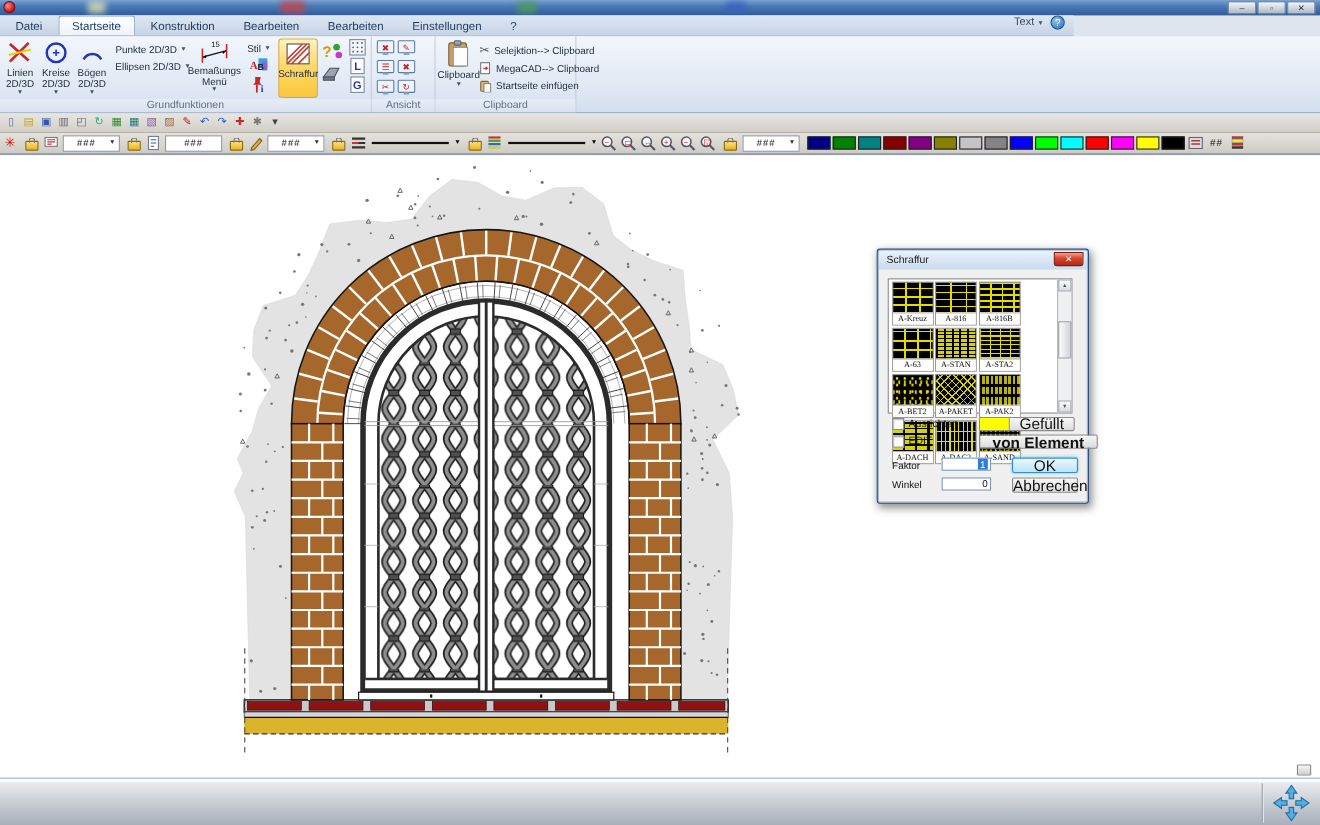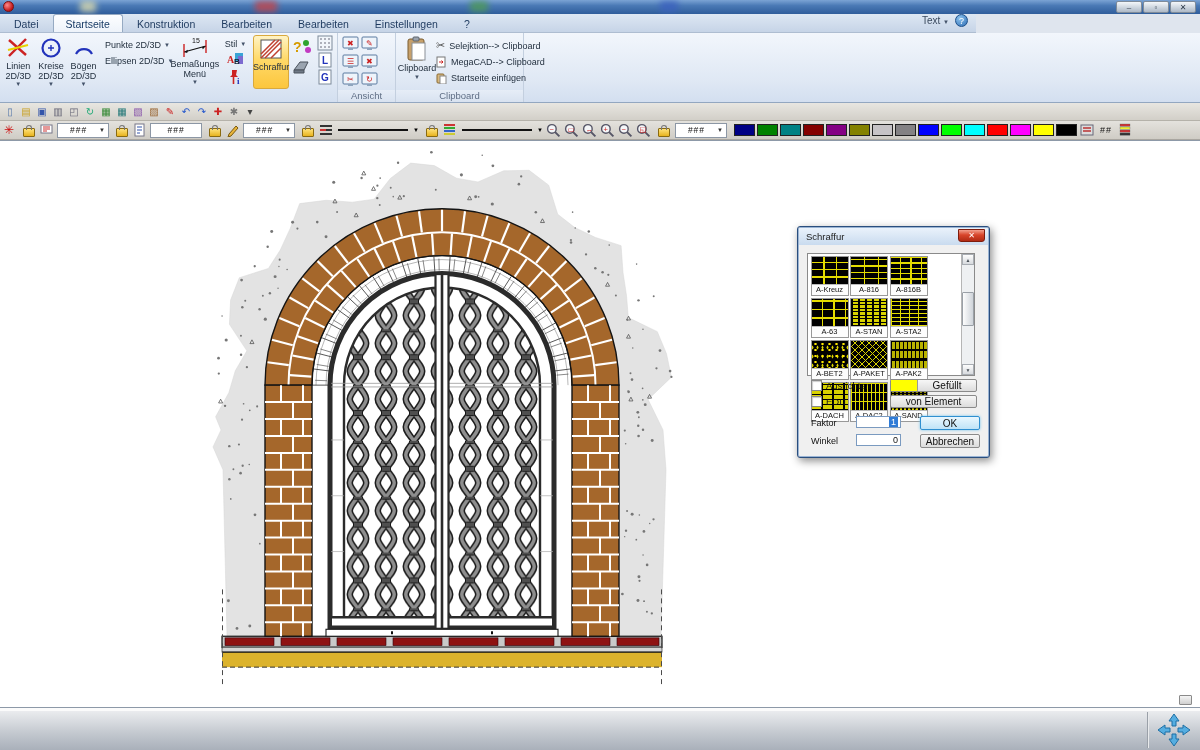--- a/index.html
+++ b/index.html
@@ -76,38 +76,38 @@
   
   .dlg{position:absolute;left:797px;top:226px;width:193px;height:232px;background:#f0f0f0;
     border:1px solid #2a4e7e;border-radius:3px;box-shadow:2px 3px 8px rgba(0,0,0,.45), inset 0 0 0 1px #9ab4d4;
     box-sizing:border-box;z-index:10;font-size:9.5px;color:#111;}
   .dlg-title{position:absolute;left:1px;top:1px;right:1px;height:17px;border-radius:2px 2px 0 0;
     background:linear-gradient(#eaf2fb,#c9dbef);display:flex;align-items:center;padding-left:7px;font-size:9.5px;color:#1c1c1c;}
   .dlg-close{position:absolute;right:4px;top:2px;width:27px;height:13px;border-radius:0 0 3px 3px;
     background:linear-gradient(#f2a08e,#d8452b 45%,#b02а14);background:linear-gradient(#f2a08e,#d8452b 45%,#b02a14);
     border:1px solid #7e1c0d;box-sizing:border-box;color:#fff;font-size:8px;line-height:11px;text-align:center;}
   .dlg-list{position:absolute;left:9px;top:26px;width:168px;height:123px;background:#fff;border:1px solid #8a8a8a;box-sizing:border-box;}
-  #tilegrid{position:absolute;left:1px;top:1px;width:152px;display:flex;flex-wrap:wrap;}
+  #tilegrid{position:absolute;left:1px;top:1px;width:152px;display:flex;flex-wrap:wrap;font-family:Liberation Serif, serif;}
   .tilecell{width:36px;margin:1px 0 1px 1.5px;border:1px solid #999;box-sizing:content-box;background:#fff;}
   .tile-img{width:36px;height:27px;background-color:#000;}
   .tile-label{height:10px;font-size:7.5px;line-height:10px;text-align:center;color:#111;background:#fdfdfd;border-top:1px solid #bbb;
     overflow:hidden;white-space:nowrap;}
   .dlg-scroll{position:absolute;right:0;top:0;width:13px;height:121px;background:#eef0f2;border-left:1px solid #b5b5b5;box-sizing:border-box;}
   .sc-btn{position:absolute;left:0;width:12px;height:11px;background:linear-gradient(#fdfdfd,#d7dade);border:1px solid #a8adb3;
     box-sizing:border-box;font-size:5px;text-align:center;line-height:10px;color:#4a5158;}
   .sc-thumb{position:absolute;left:0;top:38px;width:12px;height:34px;background:linear-gradient(90deg,#fdfdfd,#cfd4da);
     border:1px solid #9aa0a7;box-sizing:border-box;border-radius:1px;}
   .cb-row{position:absolute;left:13px;display:flex;align-items:center;gap:4px;}
   .cb{width:9px;height:9px;background:#fff;border:1px solid #8a8a8a;box-shadow:inset 1px 1px 1px #ccc;}
   .dlg-btn{position:absolute;height:13px;background:linear-gradient(#f7f7f7,#dcdcdc);border:1px solid #8a8a8a;border-radius:2px;
-    font-size:10px;text-align:center;line-height:12px;box-sizing:border-box;color:#111;}
+    font-size:14px;text-align:center;line-height:12px;box-sizing:border-box;color:#111;}
   .fill-btn{left:92px;top:152px;width:87px;display:flex;padding:0;line-height:11px;}
   .fill-swatch{width:26px;height:100%;background:#ffff00;border-right:1px solid #999;}
   .fill-label{flex:1;}
-  .von-btn{left:92px;top:168px;width:87px;}
+  .von-btn{left:92px;top:168px;width:108px;font-weight:bold;}
   .fld-label{position:absolute;left:13px;font-size:9px;color:#111;}
   .fld{position:absolute;left:58px;width:45px;height:12px;background:#fff;border:1px solid #7a9ac0;box-sizing:border-box;
     font-size:9px;text-align:right;line-height:11px;padding-right:2px;}
   .sel{background:#2f7bd6;color:#fff;padding:0 2px;}
   .ok-btn{left:122px;top:189px;width:60px;height:14px;border:1px solid #2f8fd0;background:linear-gradient(#eaf7fe,#bfe3f7);
     box-shadow:0 0 3px #6fc1ec;line-height:13px;}
   .cancel-btn{left:122px;top:207px;width:60px;height:14px;line-height:13px;}
   
   [data-pattern="brick"]  .tile-img{background-image:repeating-linear-gradient(0deg,transparent 0 6px,#e4dc00 6px 7.5px),repeating-linear-gradient(90deg,transparent 0 11px,#e4dc00 11px 12.5px);}
   [data-pattern="brick2"] .tile-img{background-image:repeating-linear-gradient(0deg,transparent 0 5px,#e4dc00 5px 6.2px),repeating-linear-gradient(90deg,transparent 0 13px,#e4dc00 13px 14.2px);}
@@ -260,20 +260,21 @@
           <svg width="16" height="16" viewBox="0 0 16 16">
             <rect x="2" y="1" width="12" height="14" fill="#fff" stroke="#7c8a9a"></rect>
             <text x="5" y="12" font-size="10" fill="#2233bb" font-family="Liberation Sans" font-weight="bold">L</text>
           </svg>
           <svg width="16" height="16" viewBox="0 0 16 16">
             <rect x="2" y="1" width="12" height="14" fill="#fff" stroke="#7c8a9a"></rect>
             <text x="4" y="12" font-size="10" fill="#2233bb" font-family="Liberation Sans" font-weight="bold">G</text>
           </svg>
         </div>
       </div>
+      <div class="rgroup-label">Grundfunktionen</div>
     </div>
 
     <div class="rgroup" style="width:58px;">
       <div class="ansicht-grid" id="ansichtGrid">
           <div><svg width="17" height="15" viewBox="0 0 17 15">
               <rect x="1" y="1" width="15" height="11" rx="1" fill="#eef4fb" stroke="#5b7aa0"></rect>
               <rect x="6" y="12" width="5" height="2" fill="#8ea4bd"></rect>
               <text x="5" y="10" font-size="8" fill="#c22" font-family="Liberation Sans">✖</text>
             </svg></div>
           <div><svg width="17" height="15" viewBox="0 0 17 15">

